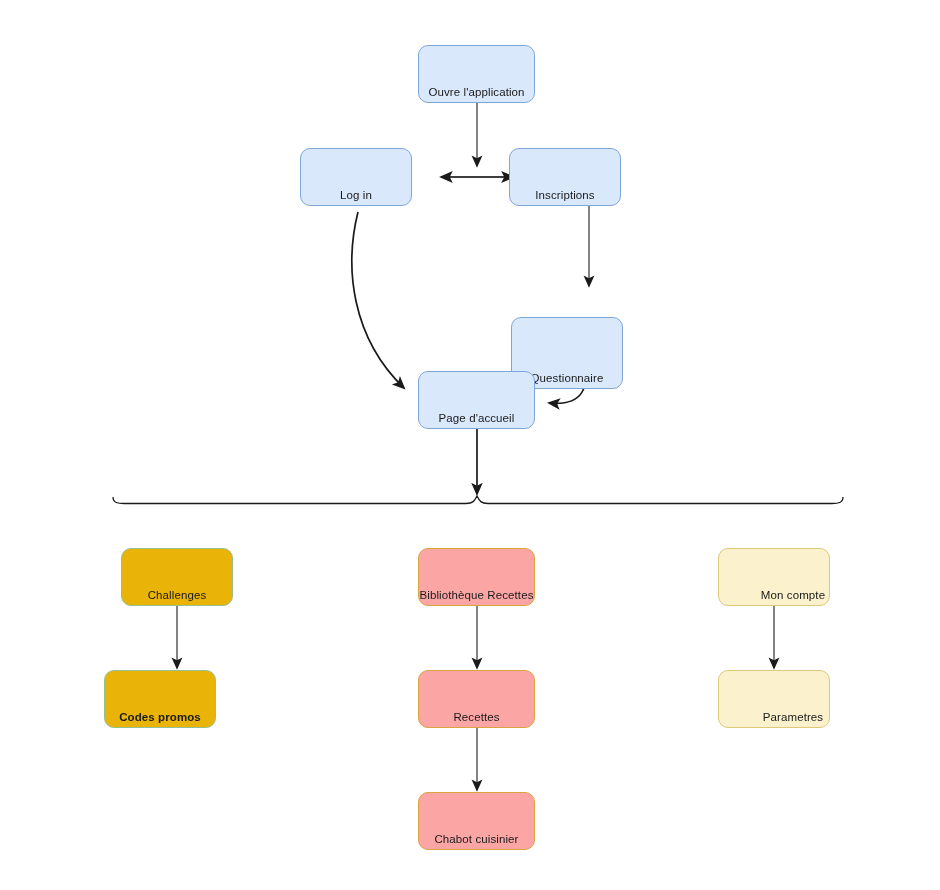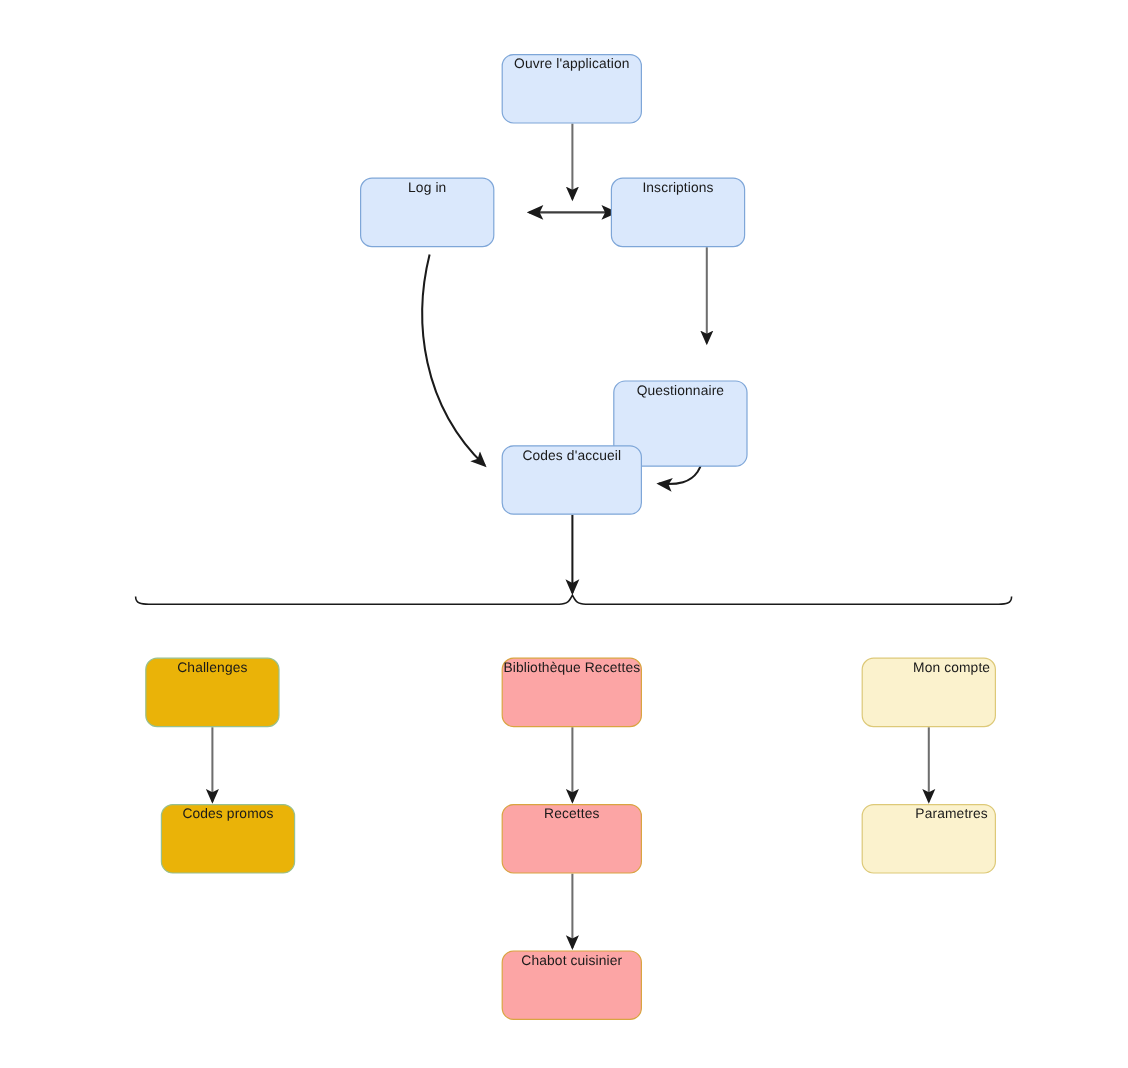--- a/index.html
+++ b/index.html
@@ -22,21 +22,21 @@
     left: 0;
     top: 0;
     width: 940px;
     height: 890px;
     pointer-events: none;
   }
   .node {
     position: absolute;
     box-sizing: border-box;
     display: flex;
-    align-items: flex-start;
+    align-items: flex-end;
     justify-content: center;
     text-align: center;
     border-radius: 10px;
     border-width: 1px;
     border-style: solid;
     font-size: 11.5px;
     line-height: 1.2;
     color: #1a1a1a;
     padding: 2px 6px;
     letter-spacing: 0.1px;
@@ -126,28 +126,28 @@
 
   <div class="node fill-blue" style="left:509px; top:148px; width:112px; height:58px;">
     <span class="node-label">Inscriptions</span>
   </div>
 
   <div class="node fill-blue" style="left:511px; top:288px; width:112px; height:72px;margin-top:29px;">
     <span class="node-label">Questionnaire</span>
   </div>
 
   <div class="node fill-blue" style="left:418px; top:371px; width:117px; height:58px;">
-    <span class="node-label">Codes d'accueil</span>
+    <span class="node-label">Page d'accueil</span>
   </div>
 
   <div class="node fill-green" style="left:121px; top:548px; width:112px; height:58px;">
     <span class="node-label">Challenges</span>
   </div>
 
-  <div class="node fill-green" style="left:134px; top:670px; width:112px; height:58px;">
+  <div class="node fill-green" style="left:104px; top:670px; width:112px; height:58px;font-weight:bold;">
     <span class="node-label">Codes promos</span>
   </div>
 
   <div class="node fill-orange" style="left:418px; top:548px; width:117px; height:58px;">
     <span class="node-label">Bibliothèque Recettes</span>
   </div>
 
   <div class="node fill-orange" style="left:418px; top:670px; width:117px; height:58px;">
     <span class="node-label">Recettes</span>
   </div>

